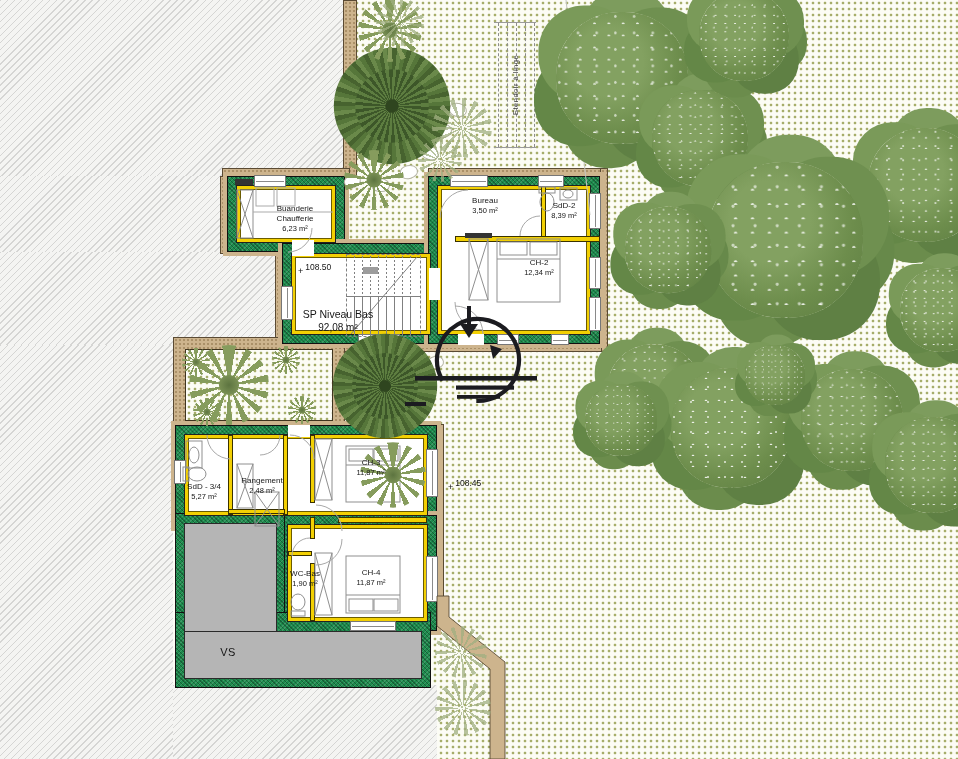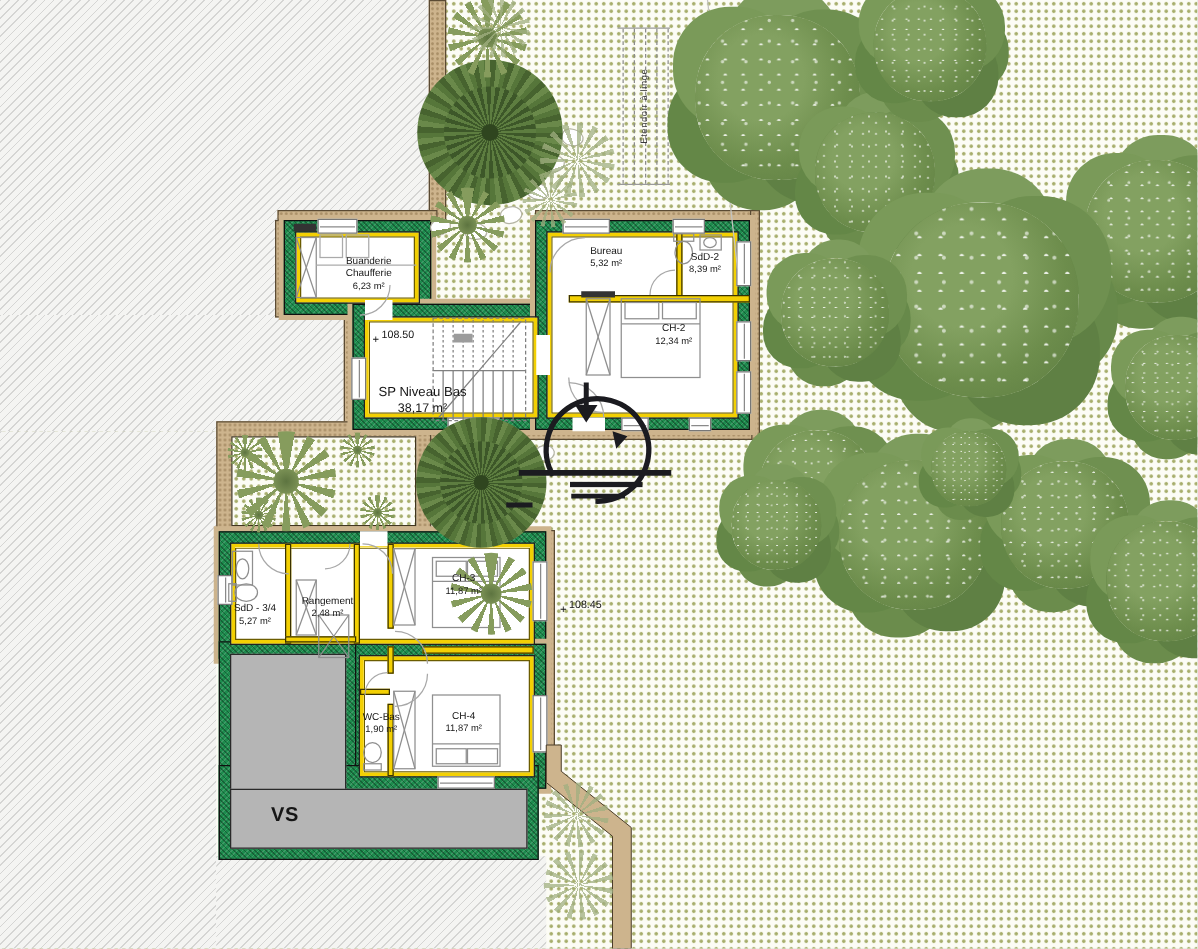--- a/index.html
+++ b/index.html
@@ -60,21 +60,21 @@
     background:radial-gradient(#5d7440,#869c5d);}
   .pale{width:80px;height:80px;border-radius:50%;
     background:repeating-conic-gradient(rgba(160,175,128,.75) 0 9deg,rgba(0,0,0,0) 9deg 24deg);}
   .stone{position:absolute;background:#fff;border:1px solid #b4b4a4;border-radius:46% 54% 52% 48%;}
   
   .lbl{position:absolute;transform:translate(-50%,-50%);text-align:center;z-index:9;color:#161616;}
   .rname{font-size:8px;line-height:1.25;white-space:pre-line;}
   .rarea{font-size:7.5px;line-height:1.35;}
   .lbl.big .rname{font-size:10.5px;}
   .lbl.big .rarea{font-size:10px;}
-  .lbl.vslbl .rname{font-size:16px;font-weight:bold;letter-spacing:.5px;}
+  .lbl.vslbl .rname{font-size:11px;font-weight:normal;letter-spacing:.5px;}
   .marker{position:absolute;font-size:8.5px;z-index:9;white-space:nowrap;color:#141414;}
   .marker .mx{position:relative;top:4px;left:-2px;font-size:9px;}
   .etendoir{position:absolute;left:494px;top:22px;width:42px;height:124px;
     border-top:1px solid #9a9a9a;border-bottom:1px solid #9a9a9a;z-index:2;}
   .etendoir .wire{position:absolute;top:0;bottom:0;border-left:1px dashed #8c8c8c;}
   .etendoir .etxt{position:absolute;inset:0;display:flex;align-items:center;justify-content:center;
     writing-mode:vertical-rl;transform:rotate(180deg);font-size:7.5px;color:#3a3a3a;letter-spacing:.5px;}
   .overlay{position:absolute;left:0;top:0;z-index:7;pointer-events:none;}
   .treelayer{z-index:8;}
   .wm-text{position:absolute;left:485px;top:433px;transform:translate(-50%,-50%);
@@ -299,33 +299,33 @@
     <div class="etxt">Etendoir à linge</div>
   </div>
 
   <div class="lbl" style="left:295px;top:219px">
     <div class="rname">Buanderie
 Chaufferie</div>
     <div class="rarea">6,23 m²</div>
   </div>
   <div class="lbl" style="left:485px;top:206px">
     <div class="rname">Bureau</div>
-    <div class="rarea">5,32 m²</div>
+    <div class="rarea">3,50 m²</div>
   </div>
   <div class="lbl" style="left:564px;top:211px">
     <div class="rname">SdD-2</div>
     <div class="rarea">8,39 m²</div>
   </div>
   <div class="lbl" style="left:539px;top:268px">
     <div class="rname">CH-2</div>
     <div class="rarea">12,34 m²</div>
   </div>
   <div class="lbl big" style="left:338px;top:321px">
     <div class="rname">SP Niveau Bas</div>
-    <div class="rarea">38,17 m²</div>
+    <div class="rarea">92,08 m²</div>
   </div>
   <div class="lbl" style="left:204px;top:492px">
     <div class="rname">SdD - 3/4</div>
     <div class="rarea">5,27 m²</div>
   </div>
   <div class="lbl" style="left:262px;top:486px">
     <div class="rname">Rangement</div>
     <div class="rarea">2,48 m²</div>
   </div>
   <div class="lbl" style="left:371px;top:468px">

